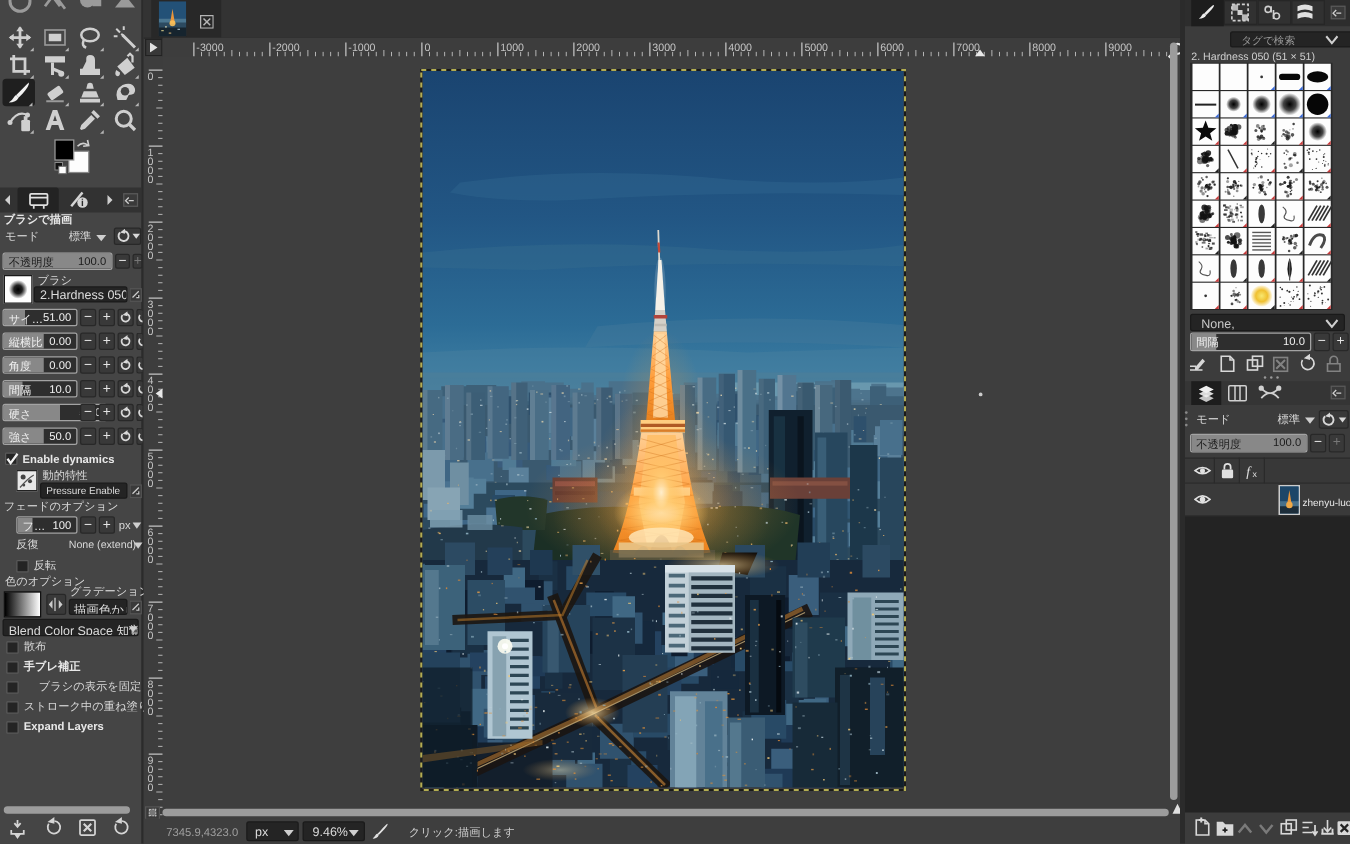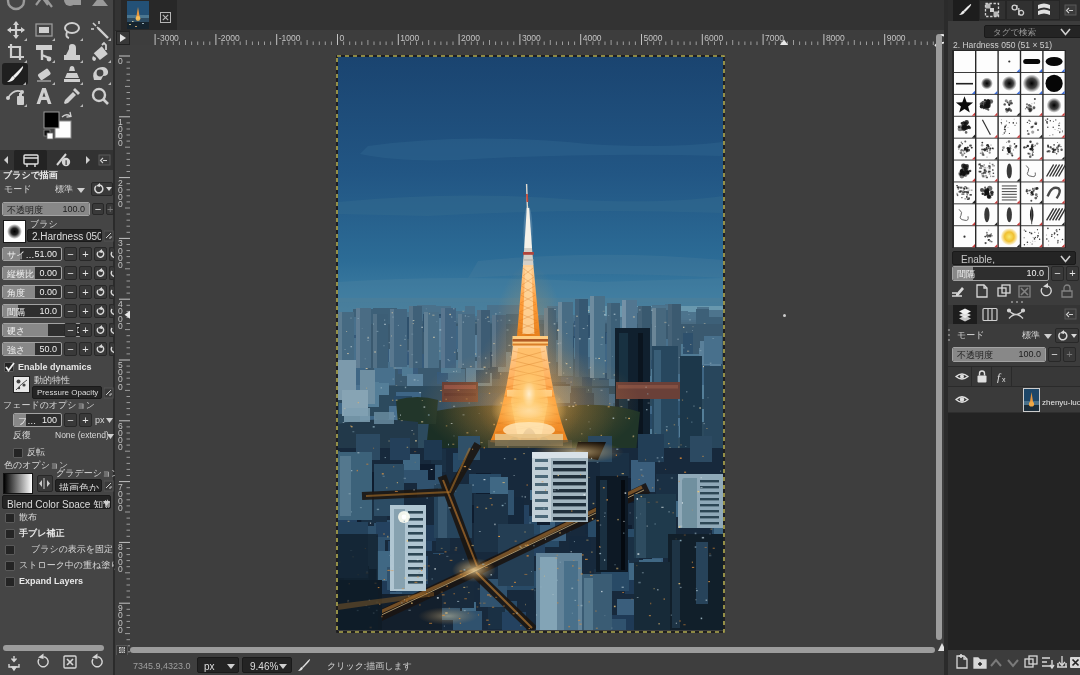--- a/index.html
+++ b/index.html
@@ -279,21 +279,21 @@
   </svg>
 <div class="tb" style="left:18px;top:362px">Enable dynamics</div>
 <div class="abs" style="left:13px;top:376px;width:17px;height:17px;background:#e8e8e8;border:1px solid #222"></div>
 <svg class="abs" style="left:14px;top:377px" width="15" height="15">
     <circle cx="4.5" cy="4.5" r="2" fill="#444"></circle>
     <circle cx="10" cy="8" r="1.6" fill="#444"></circle>
     <circle cx="5" cy="11" r="1.2" fill="#444"></circle>
     <path d="M2 13 q6 -7 11 -10" stroke="#555" stroke-width="1" fill="none"></path>
   </svg>
 <div class="t" style="left:34px;top:375px">動的特性</div>
-<div class="dbox" style="left:32px;top:386px;width:70px;height:13px;padding:1px 0 0 4px;font-size:8px">Pressure Opacity</div>
+<div class="dbox" style="left:32px;top:386px;width:70px;height:13px;padding:1px 0 0 4px;font-size:8px">Pressure Enable</div>
 <svg class="abs" style="left:104px;top:387px" width="10" height="12">
     <rect x="0" y="1" width="9" height="10" fill="#3a3a3a" stroke="#555"></rect>
     <path d="M2 8 L7 3 M5 8 L7 8 L7 6" stroke="#ccc" stroke-width="1"></path>
   </svg>
 <div class="t" style="left:3px;top:400px">フェードのオプション</div>
 <div class="slider" style="left:13px;top:413px;width:49px;height:14px">
     <div class="sfill" style="width:26%"></div>
     <span class="slab">フ…</span>
     <span class="sval">100</span>
   </div>
@@ -2583,21 +2583,21 @@
     <path d="M49.4 175.29999999999998 l0 -3.2 l-3.2 3.2 Z" fill="#222"></path>
     <path d="M71.8 175.29999999999998 l0 -3.2 l-3.2 3.2 Z" fill="#c83c3c"></path>
     <path d="M94.19999999999999 175.29999999999998 l0 -3.2 l-3.2 3.2 Z" fill="#c83c3c"></path>
     <path d="M116.6 175.29999999999998 l0 -3.2 l-3.2 3.2 Z" fill="#222"></path>
     <path d="M27.0 197.2 l0 -3.2 l-3.2 3.2 Z" fill="#c83c3c"></path>
     <path d="M49.4 197.2 l0 -3.2 l-3.2 3.2 Z" fill="#c83c3c"></path>
     <path d="M71.8 197.2 l0 -3.2 l-3.2 3.2 Z" fill="#222"></path>
     <path d="M94.19999999999999 197.2 l0 -3.2 l-3.2 3.2 Z" fill="#c83c3c"></path>
     <path d="M116.6 197.2 l0 -3.2 l-3.2 3.2 Z" fill="#c83c3c"></path>
   </svg>
-<div class="dbox" style="left:952px;top:251px;width:124px;height:14px;padding:2px 0 0 8px;color:#c8c8c8">Enable,</div>
+<div class="dbox" style="left:952px;top:251px;width:124px;height:14px;padding:2px 0 0 8px;color:#c8c8c8">None,</div>
 <svg class="abs" style="left:1060px;top:255px" width="11" height="8">
     <path d="M1 1 L5.5 6.5 L10 1" stroke="#cfcfcf" stroke-width="1.6" fill="none"></path>
   </svg>
 <div class="slider" style="left:952px;top:266px;width:97px;height:15px">
     <div class="sfill" style="width:21%"></div>
     <span class="slab">間隔</span>
     <span class="sval">10.0</span>
   </div>
 <div class="btn" style="left:1051px;top:266px;width:13px;height:15px;line-height:13px">−</div>
 <div class="btn" style="left:1066px;top:266px;width:13px;height:15px;line-height:13px">+</div>

